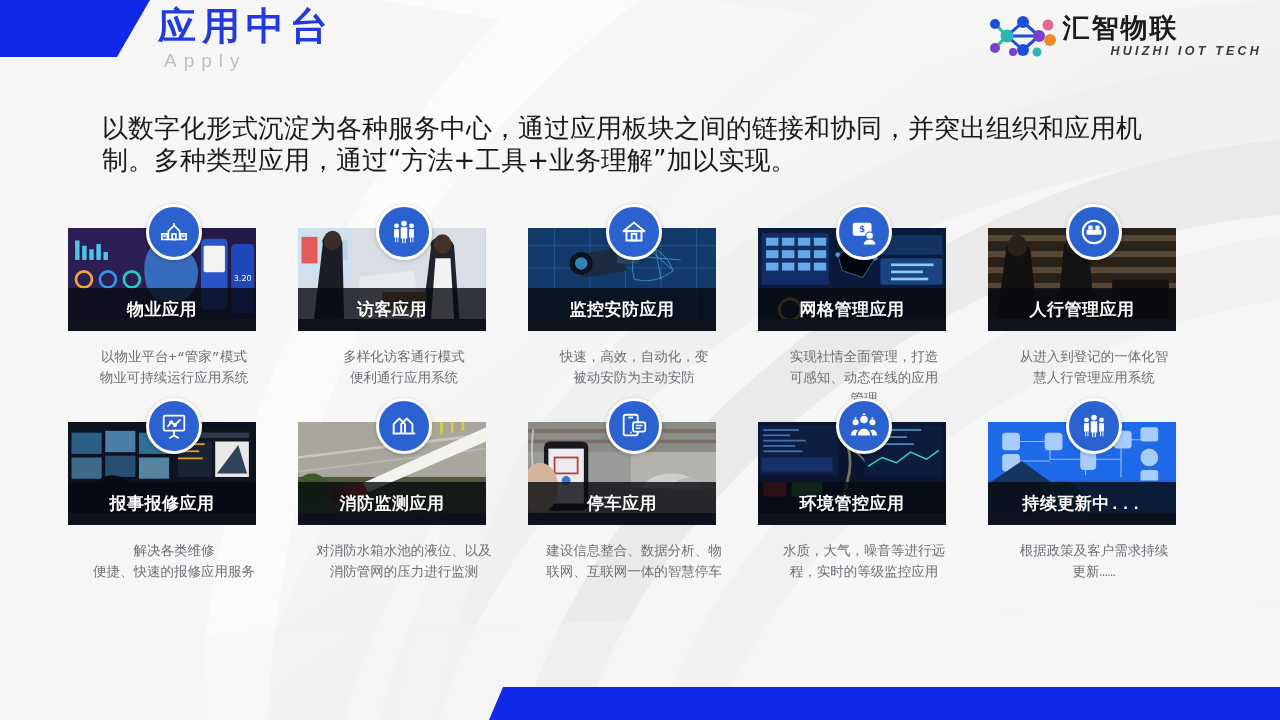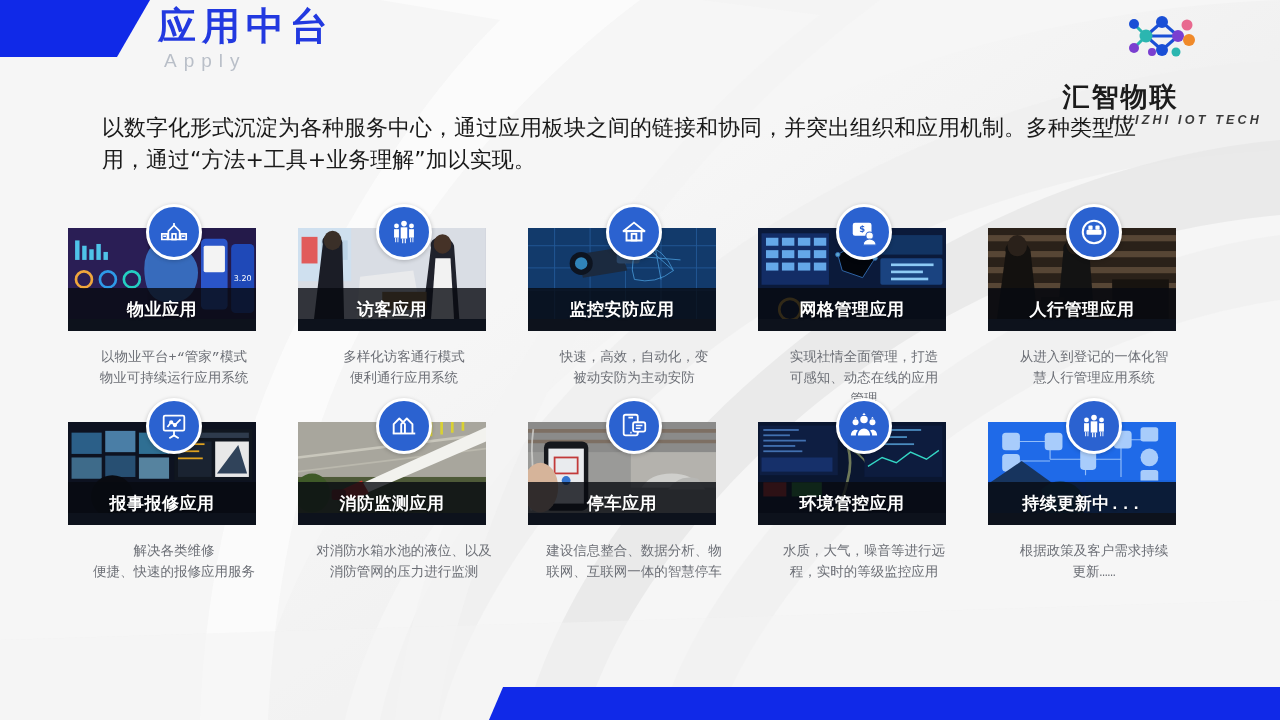--- a/index.html
+++ b/index.html
@@ -25,37 +25,37 @@
     font-size:38px; font-weight:bold; color:#2239e0;
     letter-spacing:6px; line-height:44px;
     font-family:"DejaVu Sans","Liberation Sans",sans-serif;
   }
   .title-en {
     font-size:19px; color:#b9bfc8; letter-spacing:7px;
     line-height:24px; margin-top:1px; margin-left:6px;
     font-family:"Liberation Sans",sans-serif;
   }
 
-  .logo { position:absolute; right:18px; top:12px; display:flex; align-items:center; gap:22px;flex-direction:column; }
+  .logo { position:absolute; right:18px; top:12px; display:flex; align-items:center; gap:2px; }
   .logo-text-wrap { display:flex; flex-direction:column; }
   .logo-cn {
     font-size:27px; font-weight:bold; color:#1b1b1b; letter-spacing:2px;
     line-height:30px; font-family:"DejaVu Sans","Liberation Sans",sans-serif;
   }
   .logo-en {
     font-size:12.5px; color:#3a3a3a; letter-spacing:3.2px; line-height:16px;
     font-style:italic; font-weight:bold; text-align:center;
     font-family:"Liberation Sans",sans-serif;
     margin-left:48px;
   }
 
   
   .intro {
     position:absolute; left:102px; top:112px; width:1070px; z-index:5;
-    font-size:22px; line-height:32px; color:#1a1a1a;
+    font-size:26px; line-height:32px; color:#1a1a1a;
     font-family:"DejaVu Sans","Liberation Sans",sans-serif;
   }
 
   
   .grid {
     position:absolute; left:68px; top:228px; width:1148px; z-index:5;
     display:grid; grid-template-columns:repeat(5,212px); column-gap:18px; row-gap:12px;
   }
   .card { position:relative; width:212px; }
 

